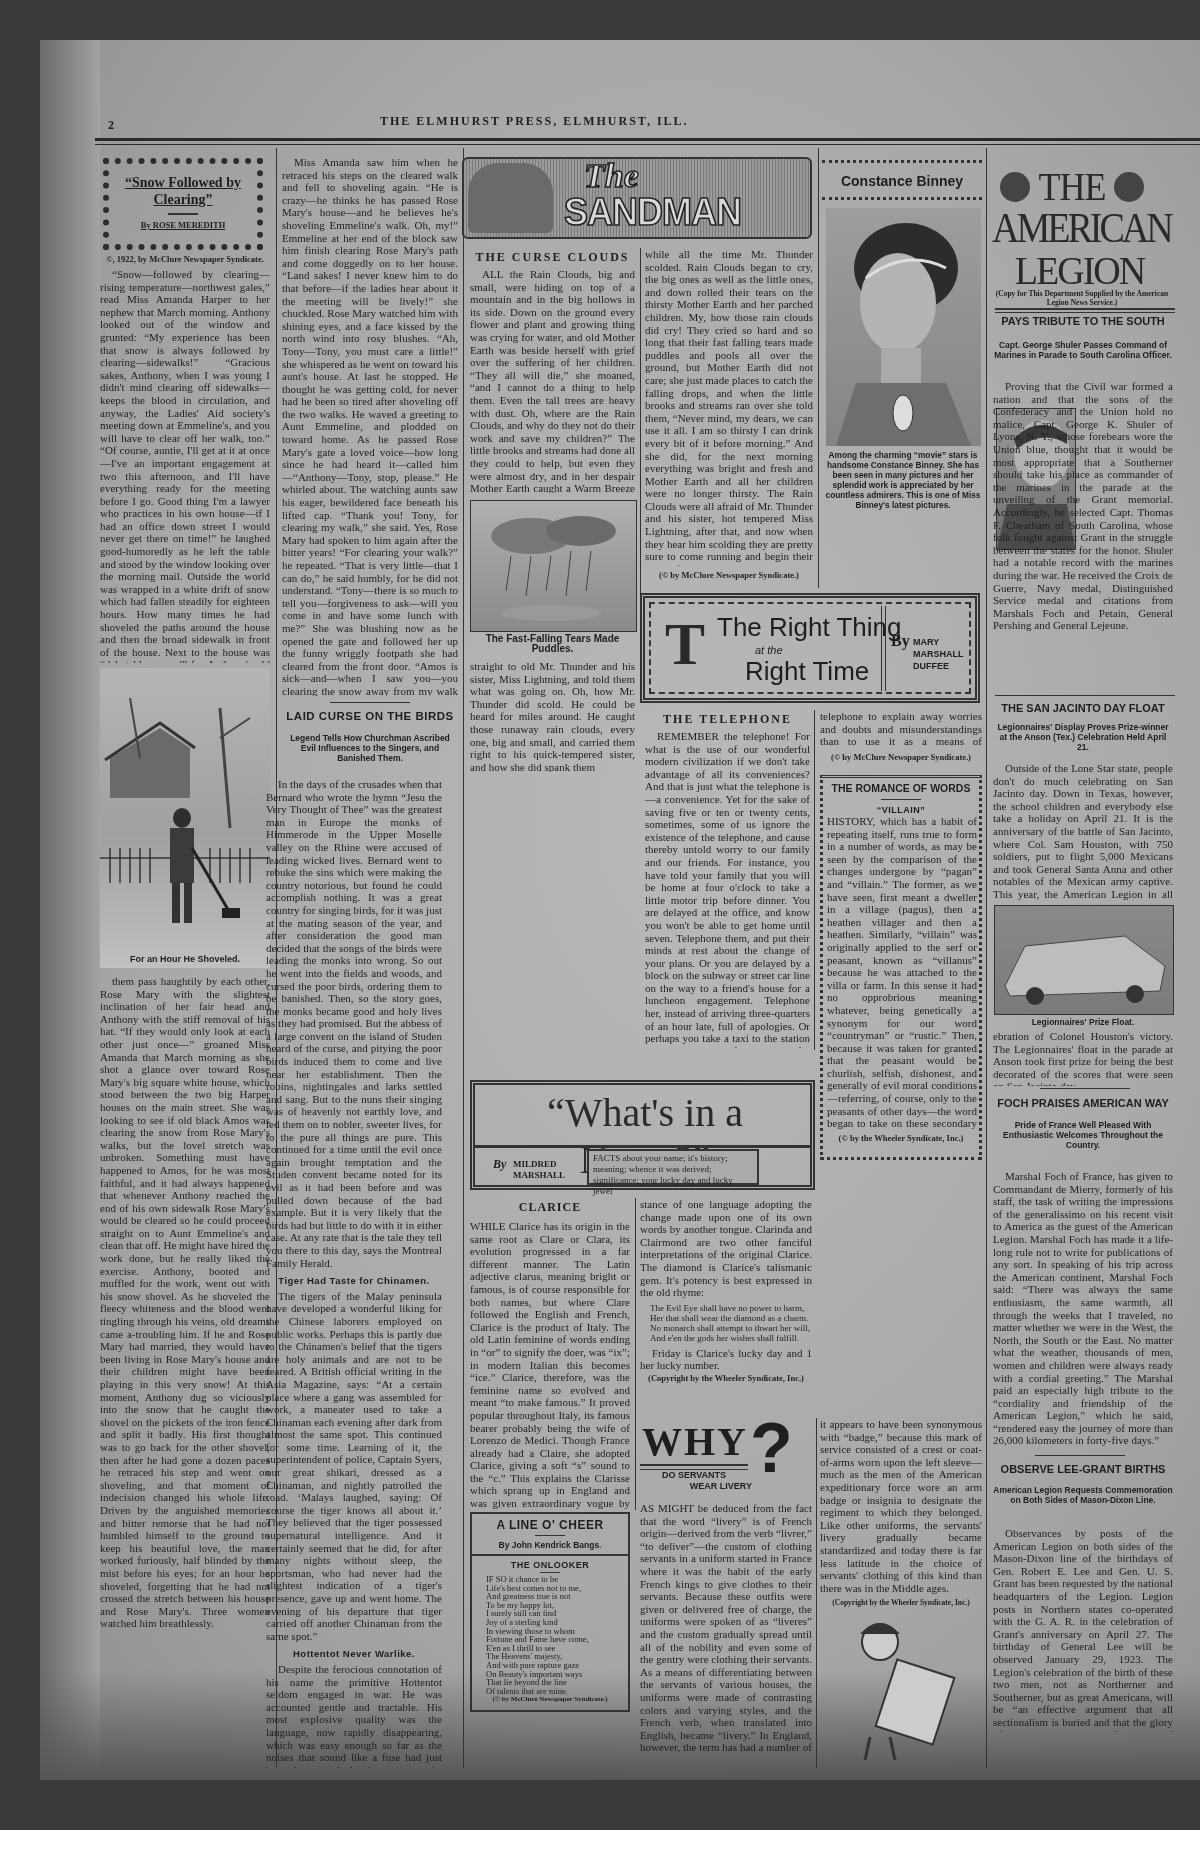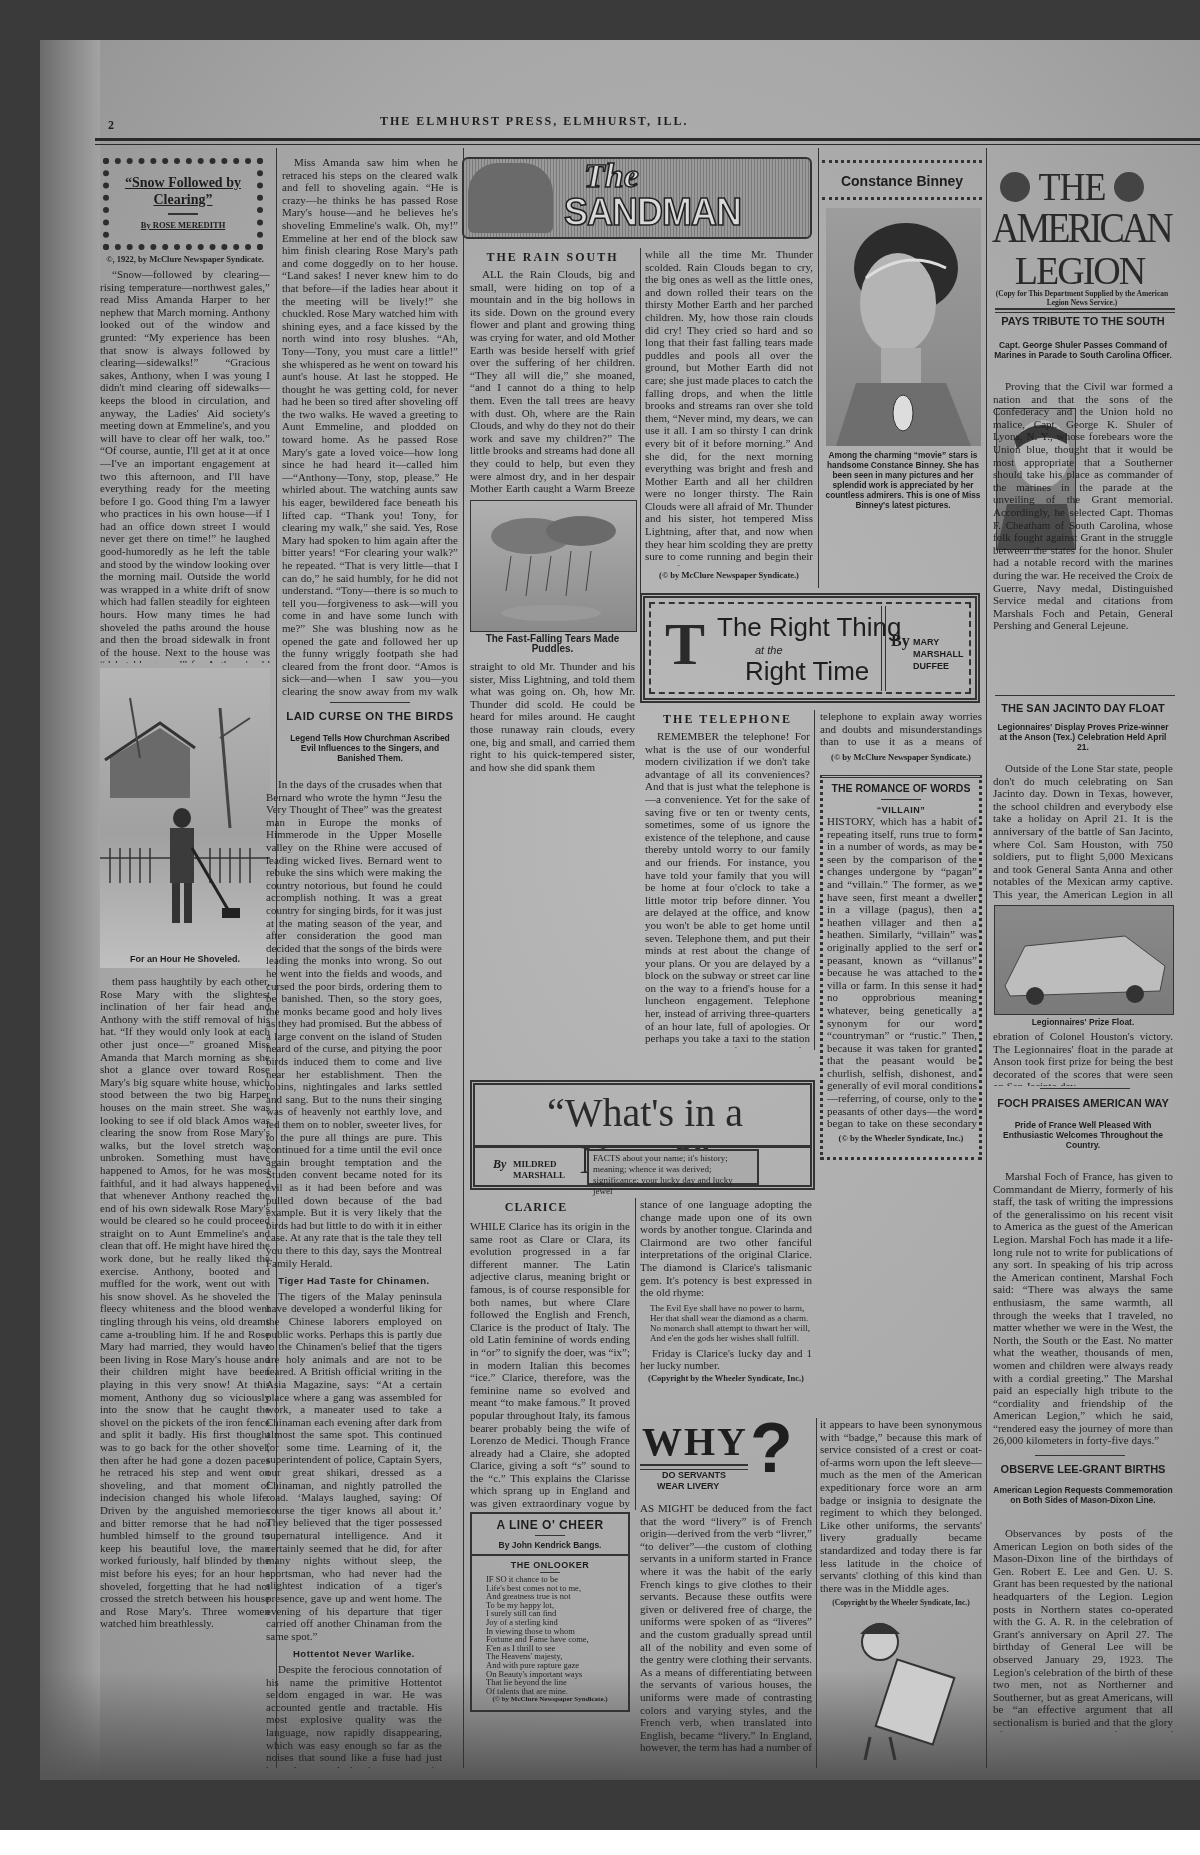--- a/index.html
+++ b/index.html
@@ -99,21 +99,21 @@
   <p>The tigers of the Malay peninsula have developed a wonderful liking for the Chinese laborers employed on public works. Perhaps this is partly due to the Chinamen's belief that the tigers are holy animals and are not to be feared. A British official writing in the Asia Magazine, says: “At a certain place where a gang was assembled for work, a maneater used to take a Chinaman each evening after dark from almost the same spot. This continued for some time. Learning of it, the superintendent of police, Captain Syers, our great shikari, dressed as a Chinaman, and nightly patrolled the road. ‘Malays laughed, saying: Of course the tiger knows all about it.’ They believed that the tiger possessed supernatural intelligence. And it certainly seemed that he did, for after many nights without sleep, the sportsman, who had never had the slightest indication of a tiger's presence, gave up and went home. The evening of his departure that tiger carried off another Chinaman from the same spot.”</p>
   <div class="hed" style="font-size:9.5px;margin:6px 0 2px;">Hottentot Never Warlike.</div>
   <p>Despite the ferocious connotation of his name the primitive Hottentot seldom engaged in war. He was accounted gentle and tractable. His most explosive quality was the language, now rapidly disappearing, which was easy enough so far as the noises that sound like a fuse had just burned out, and also in respect to its vowelized syllables, but the rapid combination of the two few white men could imitate. There was little reason for the Hottentot to fight, since all he required for his simple communal life was a patch of grass. In the evening he danced and sang and smoked. The characteristic orchestral piece was the gorah, a crude sort of mouth organ, made of a hollow stick and the entrails of a sheep. A drum and a reed, which had the quality of a flute, completed the list.—National Geographic Society Bulletin.</p>
 </div>
 
 <div style="position:absolute;left:462px;top:157px;width:346px;height:78px;border:2px solid #333;border-radius:6px;background:repeating-linear-gradient(90deg,#9a9a9a 0 2px,#7a7a7a 2px 3px);overflow:hidden;">
   <div style="position:absolute;left:4px;top:4px;width:85px;height:70px;background:#6a6a6a;border-radius:30px 30px 6px 6px;"></div>
   <div style="position:absolute;left:120px;top:-2px;font:italic bold 34px 'Liberation Serif',serif;color:#d8d8d8;-webkit-text-stroke:1.5px #222;">The</div>
   <div style="position:absolute;left:100px;top:34px;font:bold 36px 'Liberation Sans',sans-serif;color:#d8d8d8;-webkit-text-stroke:1.5px #222;letter-spacing:-1px;transform:scaleY(1.1);">SANDMAN STORY</div>
 </div>
-<div class="title-serif" style="position:absolute;left:470px;top:250px;width:165px;text-align:center;font-size:12px;letter-spacing:2px;">THE RAIN SOUTH</div>
+<div class="title-serif" style="position:absolute;left:470px;top:250px;width:165px;text-align:center;font-size:12px;letter-spacing:2px;">THE CURSE CLOUDS</div>
 <div class="col" style="left:470px;top:268px;width:165px;height:225px;overflow:hidden;">
   <p>ALL the Rain Clouds, big and small, were hiding on top of a mountain and in the big hollows in its side. Down on the ground every flower and plant and growing thing was crying for water, and old Mother Earth was beside herself with grief over the suffering of her children. “They all will die,” she moaned, “and I cannot do a thing to help them. Even the tall trees are heavy with dust. Oh, where are the Rain Clouds, and why do they not do their work and save my children?” The little brooks and streams had done all they could to help, but even they were almost dry, and in her despair Mother Earth caught a Warm Breeze floating by and asked it if it knew where the Rain Clouds were and why they did not come where they were so much needed. Warm Breeze said he did not know, but that he would ask Tree Top if he could get high enough, but that he had little strength left himself, the earth was so warm. Somehow Warm Breeze did manage to get a message to Tree Tops and they sent back word that the Rain Clouds were hiding on the mountain and around it. Then along came Brisk Breeze, who was passing on his way home, and Mother Earth begged him to tell the Rain Clouds to hurry or her children would perish. But the bad Rain Clouds, when Brisk Breeze gave them Mother Earth's message, just ran off high up in the sky saying they were not going to work; they were going sailing. Brisk Breeze was a friend to Mother Earth, however, and he flew</p>
 </div>
 <div class="img" style="left:470px;top:500px;width:165px;height:130px;background:linear-gradient(180deg,#b0b0b0,#8a8a8a);">
   <svg width="165" height="130">
     <ellipse cx="60" cy="35" rx="40" ry="18" fill="#777"></ellipse>
     <ellipse cx="110" cy="30" rx="35" ry="15" fill="#6a6a6a"></ellipse>
     <g stroke="#444" stroke-width="1">
         <line x1="40" y1="55" x2="35" y2="90"></line>
         <line x1="60" y1="55" x2="55" y2="95"></line>
@@ -234,21 +234,21 @@
   <div class="credit">(© by the Wheeler Syndicate, Inc.)</div>
 </div>
 
 <div style="position:absolute;left:470px;top:1080px;width:345px;height:110px;border:5px double #333;box-sizing:border-box;">
   <div style="position:absolute;left:10px;top:4px;width:320px;text-align:center;font:40px 'Liberation Serif',serif;color:#2a2a2a;">“What's in a Name?”</div>
   <div style="position:absolute;left:0;top:60px;width:100%;height:3px;background:#333;"></div>
   <div style="position:absolute;left:18px;top:72px;font:italic bold 12px 'Liberation Serif',serif;">By</div>
   <div style="position:absolute;left:38px;top:74px;width:70px;font:bold 9px 'Liberation Serif',serif;line-height:11px;">MILDRED MARSHALL</div>
   <div style="position:absolute;left:112px;top:64px;width:172px;height:36px;border:2px solid #333;background:#aaa;padding:2px 4px;font:9px 'Liberation Serif',serif;line-height:11px;box-sizing:border-box;">FACTS about your name; it's history; meaning; whence it was derived; significance; your lucky day and lucky jewel</div>
 </div>
-<div class="title-serif" style="position:absolute;left:456px;top:1200px;width:160px;text-align:center;font-size:12px;letter-spacing:1px;">CLARICE</div>
+<div class="title-serif" style="position:absolute;left:470px;top:1200px;width:160px;text-align:center;font-size:12px;letter-spacing:1px;">CLARICE</div>
 <div class="col" style="left:470px;top:1220px;width:160px;height:290px;overflow:hidden;">
   <p style="text-indent:0;">WHILE Clarice has its origin in the same root as Clare or Clara, its evolution progressed in a far different manner. The Latin adjective clarus, meaning bright or famous, is of course responsible for both names, but where Clare followed the English and French, Clarice is the product of Italy. The old Latin feminine of words ending in “or” to signify the doer, was “ix”; in modern Italian this becomes “ice.” Clarice, therefore, was the feminine name so evolved and meant “to make famous.” It proved popular throughout Italy, its famous bearer probably being the wife of Lorenzo de Medici. Though France already had a Claire, she adopted Clarice, giving a soft “s” sound to the “c.” This explains the Clarisse which sprang up in England and was given extraordinary vogue by Richardson in his novel wherein he made Clarissa his heroine. The popularity of this book in France brought forth Clarissee. It is not the first in-</p>
 </div>
 <div class="vrule" style="left:635px;top:1198px;height:312px;"></div>
 <div class="col" style="left:640px;top:1198px;width:172px;">
   <p style="text-indent:0;">stance of one language adopting the change made upon one of its own words by another tongue. Clarinda and Clairmond are two other fanciful interpretations of the original Clarice. The diamond is Clarice's talismanic gem. It's potency is best expressed in the old rhyme:</p>
   <div class="poem" style="margin:4px 0;font-size:9px;line-height:10px;">
     <div>The Evil Eye shall have no power to harm,</div>
     <div>Her that shall wear the diamond as a charm.</div>
     <div>No monarch shall attempt to thwart her will,</div>
@@ -256,21 +256,21 @@
   </div>
   <p>Friday is Clarice's lucky day and 1 her lucky number.</p>
   <div class="credit">(Copyright by the Wheeler Syndicate, Inc.)</div>
 </div>
 
 <div style="position:absolute;left:640px;top:1418px;width:172px;height:78px;">
   <div style="position:absolute;left:2px;top:0;font:bold 40px 'Liberation Serif',serif;letter-spacing:2px;">WHY</div>
   <div style="position:absolute;left:110px;top:-10px;font:bold 70px 'Liberation Sans',sans-serif;">?</div>
   <div style="position:absolute;left:0;top:46px;width:108px;height:3px;border-top:2px solid #333;border-bottom:1px solid #333;"></div>
   <div style="position:absolute;left:0;top:52px;width:108px;text-align:center;font:bold 9px 'Liberation Sans',sans-serif;">DO SERVANTS</div>
-  <div style="position:absolute;left:17px;top:63px;width:108px;text-align:left;font:bold 9px 'Liberation Sans',sans-serif;">WEAR LIVERY</div>
+  <div style="position:absolute;left:4px;top:63px;width:108px;text-align:right;font:bold 9px 'Liberation Sans',sans-serif;">WEAR LIVERY</div>
 </div>
 <div class="col" style="left:640px;top:1502px;width:172px;height:250px;overflow:hidden;">
   <p style="text-indent:0;">AS MIGHT be deduced from the fact that the word “livery” is of French origin—derived from the verb “livrer,” “to deliver”—the custom of clothing servants in a uniform started in France where it was the habit of the early French kings to give clothes to their servants. Because these outfits were given or delivered free of charge, the uniforms were spoken of as “liveres” and the custom gradually spread until all of the nobility and even some of the gentry were clothing their servants. As a means of differentiating between the servants of various houses, the uniforms were made of contrasting colors and varying styles, and the French verb, when translated into English, became “livery.” In England, however, the term has had a number of meanings. During the reign of Edward IV, for example,</p>
 </div>
 <div class="vrule" style="left:816px;top:1418px;height:350px;"></div>
 <div class="col" style="left:820px;top:1418px;width:162px;height:178px;overflow:hidden;">
   <p style="text-indent:0;">it appears to have been synonymous with “badge,” because this mark of service consisted of a crest or coat-of-arms worn upon the left sleeve—much as the men of the American expeditionary force wore an arm badge or insignia to designate the regiment to which they belonged. Like other uniforms, the servants' livery gradually became standardized and today there is far less latitude in the choice of servants' clothing of this kind than there was in the Middle ages.</p>
 </div>
 <div class="credit" style="position:absolute;left:820px;top:1598px;width:162px;font-size:7.5px;">(Copyright by the Wheeler Syndicate, Inc.)</div>
 <div class="img" style="left:840px;top:1612px;width:120px;height:150px;background:none;border:none;">

